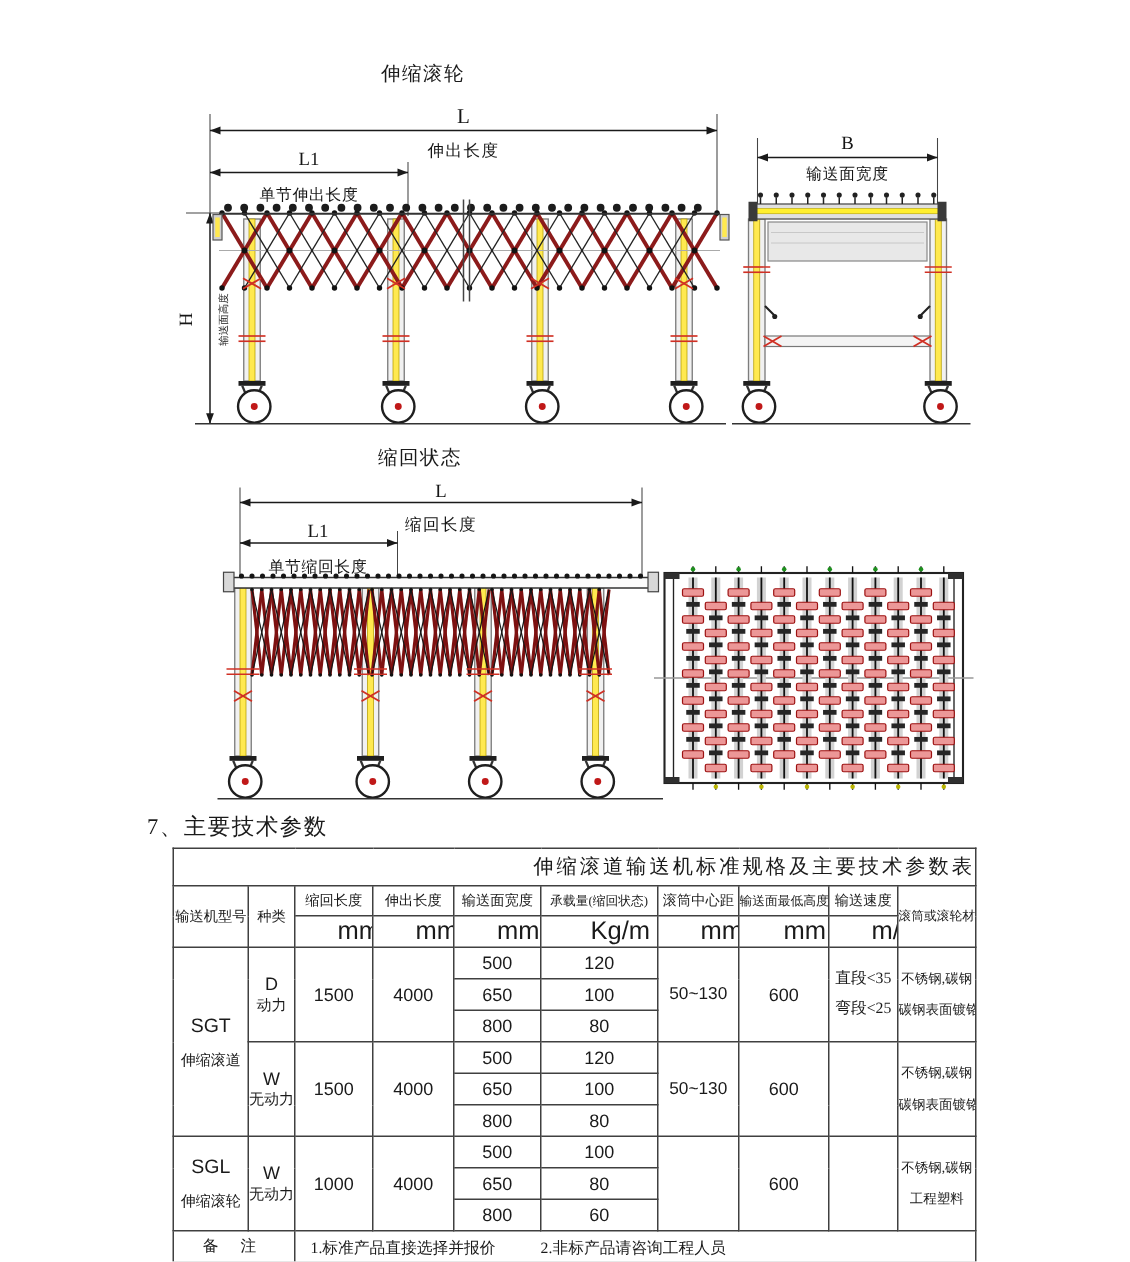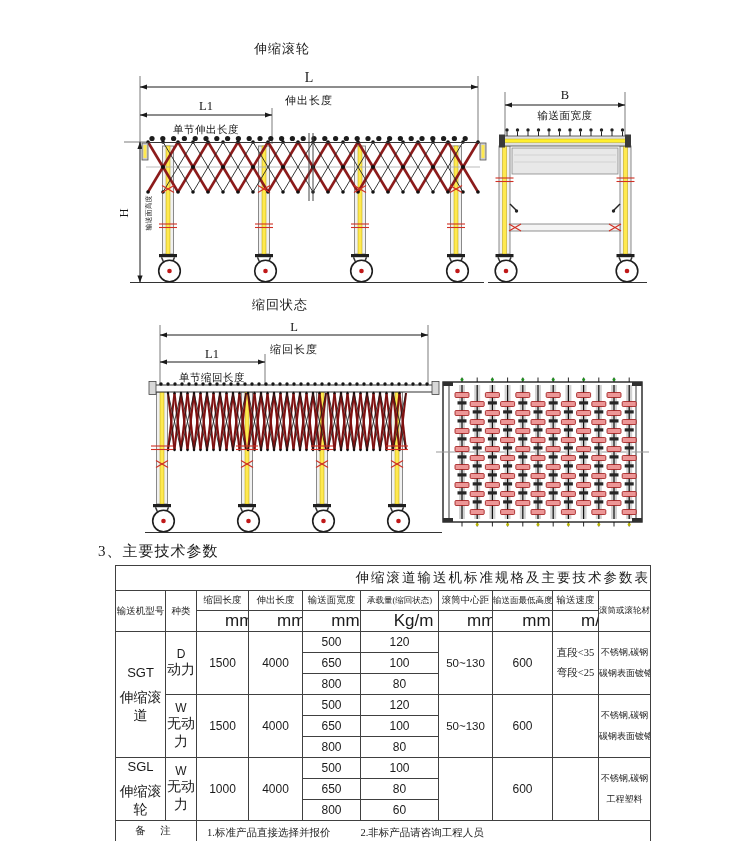--- a/index.html
+++ b/index.html
@@ -21,21 +21,21 @@
              padding:0;overflow:hidden;font-weight:normal;}
   .spec .title-cell{height:24px;font-size:13.5px;letter-spacing:2px;
              font-family:"Liberation Serif","DejaVu Serif",serif;text-align:right;}
   .spec .hdr-th{height:19px;font-size:9.5px;
              font-family:"Liberation Serif","DejaVu Serif",serif;white-space:nowrap;}
   .spec .unit-th{height:18px;font-size:17px;padding-left:28px;}
   .spec tbody td{height:20px;}
   .num{font-size:12px;margin-top:16px;}
   .code{font-size:13px;font-family:"Liberation Sans","DejaVu Sans",sans-serif;}
   .code-sm{font-size:12px;font-family:"Liberation Sans","DejaVu Sans",sans-serif;}
-  .sub{font-size:14px;font-family:Liberation Sans, sans-serif;}
+  .sub{font-size:10px;font-family:Liberation Sans, sans-serif;}
   .model-sub{margin-top:9px;}
   .pitch{font-size:11.5px;}
   .speed-ln{font-size:10.5px;line-height:1.9;
              font-family:"Liberation Serif","DejaVu Serif",serif;}
   .mat-ln{font-size:9px;line-height:2.3;
              font-family:"Liberation Serif","DejaVu Serif",serif;white-space:nowrap;}
   .note-label{font-size:10.5px;letter-spacing:6px;
              font-family:"Liberation Serif","DejaVu Serif",serif;}
   .note-cell{text-align:left !important;padding-left:10px !important;height:21px;}
   .note-item{display:inline-block;margin-right:30px;font-size:10.5px;
@@ -833,21 +833,21 @@
         <rect x="303" y="203" width="10" height="4" fill="#2f2f2f"></rect>
         <rect x="492" y="67" width="10" height="4" fill="#2f2f2f"></rect>
         <rect x="492" y="203" width="10" height="4" fill="#2f2f2f"></rect>
       </g>
     <text x="154" y="16" text-anchor="middle" class="dimS">L</text>
     <text x="154" y="38" text-anchor="middle" class="lbl">缩回长度</text>
     <text x="72" y="43" text-anchor="middle" class="dimS">L1</text>
     <text x="72" y="66" text-anchor="middle" class="lblS">单节缩回长度</text>
   </svg>
 
-  <div class="abs sec-heading" style="left:98px;top:542px;">3、主要技术参数</div>
+  <div class="abs sec-heading" style="left:98px;top:542px;">7、主要技术参数</div>
 
   <div class="abs" style="left:115px;top:565px;">
     <table class="spec" id="spec-table">
       <colgroup>
         <col style="width:50px">
           <col style="width:31px">
           <col style="width:52px">
         <col style="width:54px">
           <col style="width:58px">
           <col style="width:78px">

